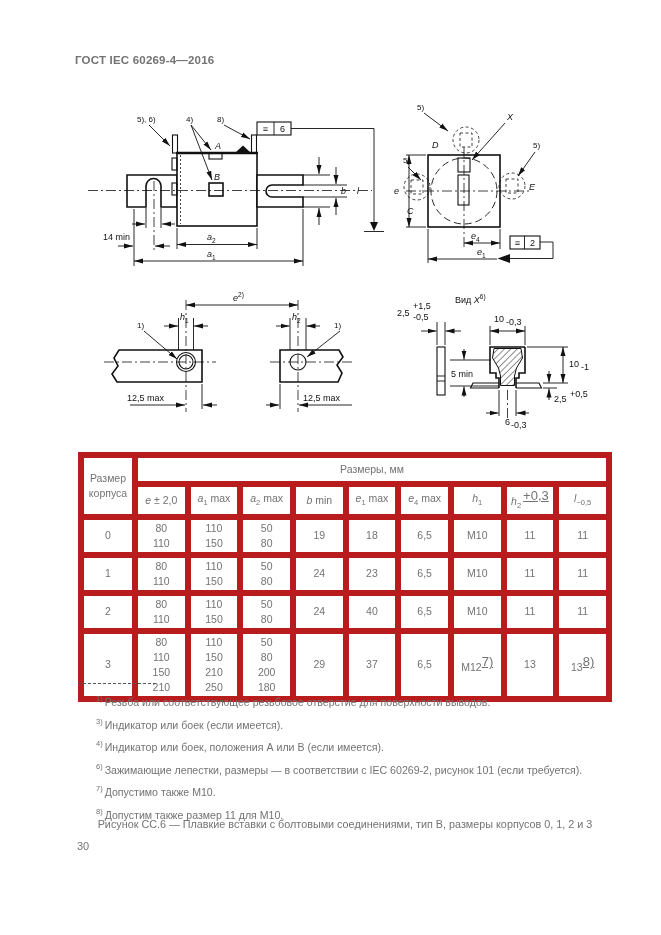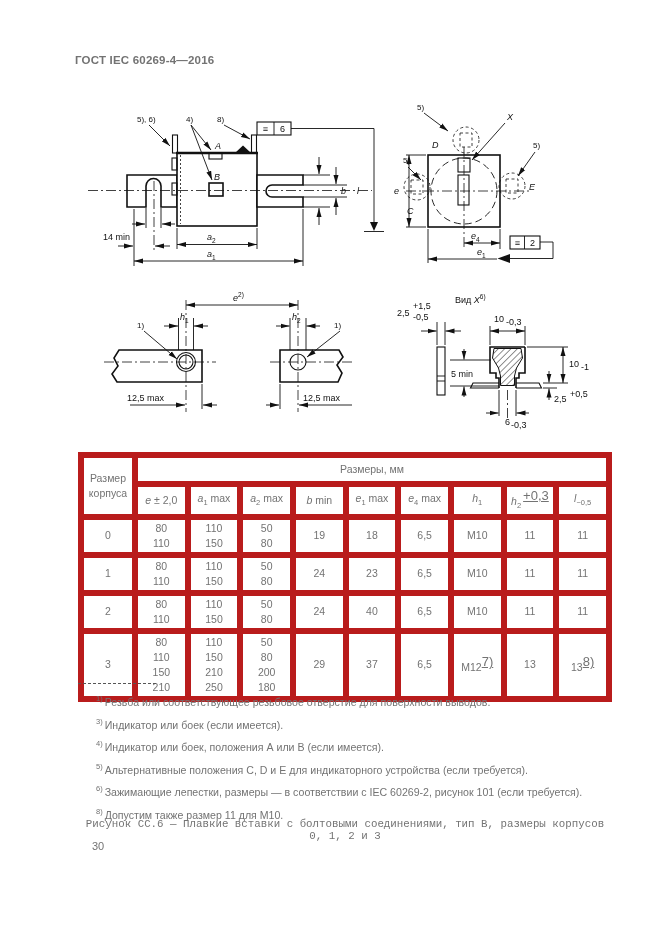--- a/index.html
+++ b/index.html
@@ -1,20 +1,20 @@
 <!DOCTYPE html>
 <html><head>
 <meta charset="utf-8">
 <style>
   html,body{margin:0;padding:0;background:#e8e8e8;}
   .page{position:relative;width:661px;height:935px;background:#ffffff;overflow:hidden;
         font-family:"Liberation Sans",sans-serif;color:#737373;}
   .hdr{position:absolute;left:75px;top:54px;font-size:11.5px;font-weight:bold;letter-spacing:.2px;}
-  .pagenum{position:absolute;left:77px;top:840px;font-size:11px;margin-left:15px;}
-  .caption{position:absolute;left:78px;top:818px;width:534px;text-align:center;font-size:10.8px;font-family:Liberation Mono, monospace;}
+  .pagenum{position:absolute;left:77px;top:840px;font-size:11px;}
+  .caption{position:absolute;left:78px;top:818px;width:534px;text-align:center;font-size:10.8px;}
   
   svg.draw{position:absolute;left:0;top:0;}
   svg text{font-family:"Liberation Sans",sans-serif;font-size:9px;fill:#111;}
   svg text.cs{font-size:8px;}
   .svgit{font-style:italic;}
   tspan.ss{font-size:6.5px;}
   .o1{stroke:#111;stroke-width:1.1;fill:none;}
   .o2{stroke:#111;stroke-width:1.6;fill:#fff;}
   .o2n{stroke:#111;stroke-width:1.6;fill:none;}
   .d{stroke:#111;stroke-width:0.9;fill:none;}
@@ -436,21 +436,21 @@
         </tr>
       </tbody>
   </table>
 
   <div class="fnotes">
     <div class="fnsep"></div>
     <div id="fnlist">
         <div class="fn"><sup>1)</sup>Резьба или соответствующее резьбовое отверстие для поверхности выводов.</div>
         <div class="fn"><sup>3)</sup>Индикатор или боек (если имеется).</div>
         <div class="fn"><sup>4)</sup>Индикатор или боек, положения А или В (если имеется).</div>
-        <div class="fn"><sup>5)</sup>Альтернативные положения С, D и Е для индикаторного устройства (если требуется).</div>
         <div class="fn"><sup>6)</sup>Зажимающие лепестки, размеры — в соответствии с IEC 60269-2, рисунок 101 (если требуется).</div>
+        <div class="fn"><sup>7)</sup>Допустимо также М10.</div>
         <div class="fn"><sup>8)</sup>Допустим также размер 11 для М10.</div>
       </div>
   </div>
 
   <div class="caption">Рисунок СС.6 — Плавкие вставки с болтовыми соединениями, тип В, размеры корпусов 0, 1, 2 и 3</div>
   <div class="pagenum">30</div>
 </div>
 
 </body></html>

